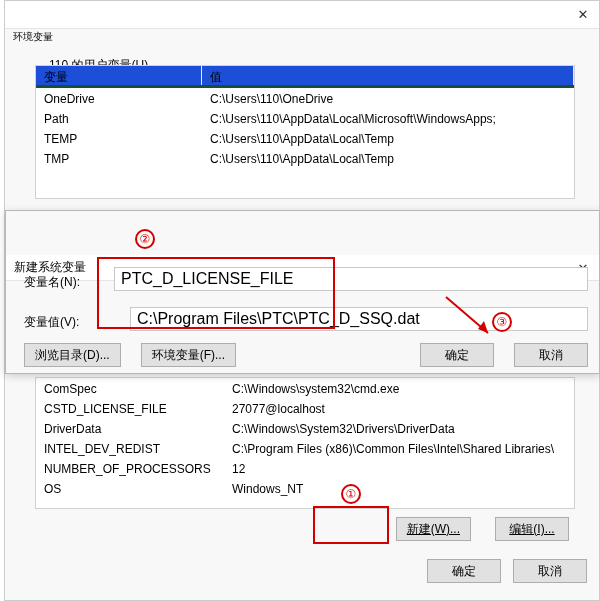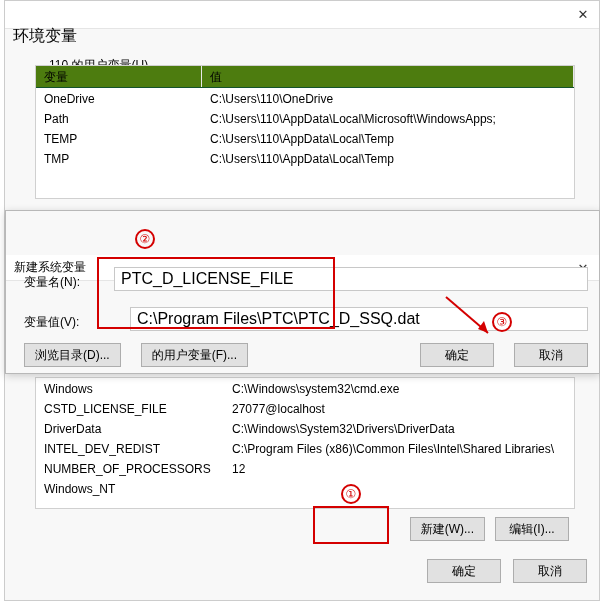--- a/index.html
+++ b/index.html
@@ -23,21 +23,21 @@
   .titlebar {
     height: 28px;
     background: #fff;
     border-bottom: 1px solid #e5e5e5;
     display: flex;
     align-items: center;
     padding: 0 8px;
     position: relative;
   }
   .titlebar .title {
-    font-size: 16px;
+    font-size: 10px;
     margin-top: 44px;
   }
   .close-x {
     position: absolute;
     right: 6px; top: 4px;
     width: 20px; height: 18px;
     display: flex; align-items: center; justify-content: center;
     font-size: 13px;
     color: #333;
     cursor: default;
@@ -52,22 +52,22 @@
   .group-box {
     position: absolute;
     left: 30px; top: 64px;
     width: 540px; height: 134px;
     border: 1px solid #d0d0d0;
     background: #fff;
   }
   .table-header {
     display: flex;
     height: 22px;
-    background: #4d7c0f;
-    border-bottom: 1px solid #14532d;
+    background: #1d4ed8;
+    border-bottom: 3px solid #14532d;
   }
   .th {
     padding: 3px 8px;
     font-size: 12px;
     border-right: 1px solid #e8e8e8;
   }
   .col-var { width: 166px; }
   .col-val { flex: 1; }
   .table-body .tr {
     display: flex;
@@ -86,22 +86,23 @@
     width: 540px; height: 132px;
     border: 1px solid #d0d0d0;
     background: #fff;
   }
   .sys-buttons-row {
     position: absolute;
     left: 30px; top: 516px;
     width: 540px; height: 28px;
     display: flex;
     justify-content: flex-end;
-    gap: 10px;
+    gap: 24px;
     padding-right: 6px;
+    text-decoration: underline;
   }
   .btn {
     min-width: 74px;
     height: 24px;
     border: 1px solid #adadad;
     background: #e1e1e1;
     font-size: 12px;
     padding: 2px 10px;
     color: #000;
     cursor: default;
@@ -215,40 +216,41 @@
       <div class="tr">
         <div class="td col-var">TMP</div>
         <div class="td col-val">C:\Users\110\AppData\Local\Temp</div>
       </div>
     </div>
   </div>
 
   <div class="group-box2">
     <div class="table-body">
       <div class="tr">
-        <div class="td col-var" style="width:188px">Windows</div>
+        <div class="td col-var" style="width:188px">ComSpec</div>
         <div class="td col-val">C:\Windows\system32\cmd.exe</div>
       </div>
       <div class="tr">
         <div class="td col-var" style="width:188px">CSTD_LICENSE_FILE</div>
         <div class="td col-val">27077@localhost</div>
       </div>
       <div class="tr">
         <div class="td col-var" style="width:188px">DriverData</div>
         <div class="td col-val">C:\Windows\System32\Drivers\DriverData</div>
       </div>
       <div class="tr">
         <div class="td col-var" style="width:188px">INTEL_DEV_REDIST</div>
         <div class="td col-val">C:\Program Files (x86)\Common Files\Intel\Shared Libraries\</div>
       </div>
       <div class="tr">
         <div class="td col-var" style="width:188px">NUMBER_OF_PROCESSORS</div>
         <div class="td col-val">12</div>
       </div>
       <div class="tr">
+        <div class="td col-var" style="width:188px">OS</div>
         <div class="td col-val">Windows_NT</div>
       </div>
     </div>
   </div>
 
   <div class="sys-buttons-row">
     <button class="btn">新建(W)...</button>
     <button class="btn">编辑(I)...</button>
   </div>
 
@@ -268,21 +270,21 @@
     <div class="form-label">变量名(N):</div>
     <input class="text-input" value="PTC_D_LICENSE_FILE" style="">
   </div>
   <div class="form-row label-row2">
     <div class="form-label">变量值(V):</div>
     <input class="text-input" value="C:\Program Files\PTC\PTC_D_SSQ.dat" style="">
   </div>
 
   <div class="w2-buttons">
     <button class="btn" style="min-width:94px">浏览目录(D)...</button>
-    <button class="btn" style="min-width:94px">的用户变量(F)...</button>
+    <button class="btn" style="min-width:94px">环境变量(F)...</button>
     <div class="spacer"></div>
     <button class="btn">确定</button>
     <button class="btn">取消</button>
   </div>
 </div>
 
 <div class="redbox" style="left:97px; top:257px; width:238px; height:72px;"></div>
 <div class="redcircle" style="left:135px; top:229px;">②</div>
 
 <div class="redbox" style="left:313px; top:506px; width:76px; height:38px;"></div>

